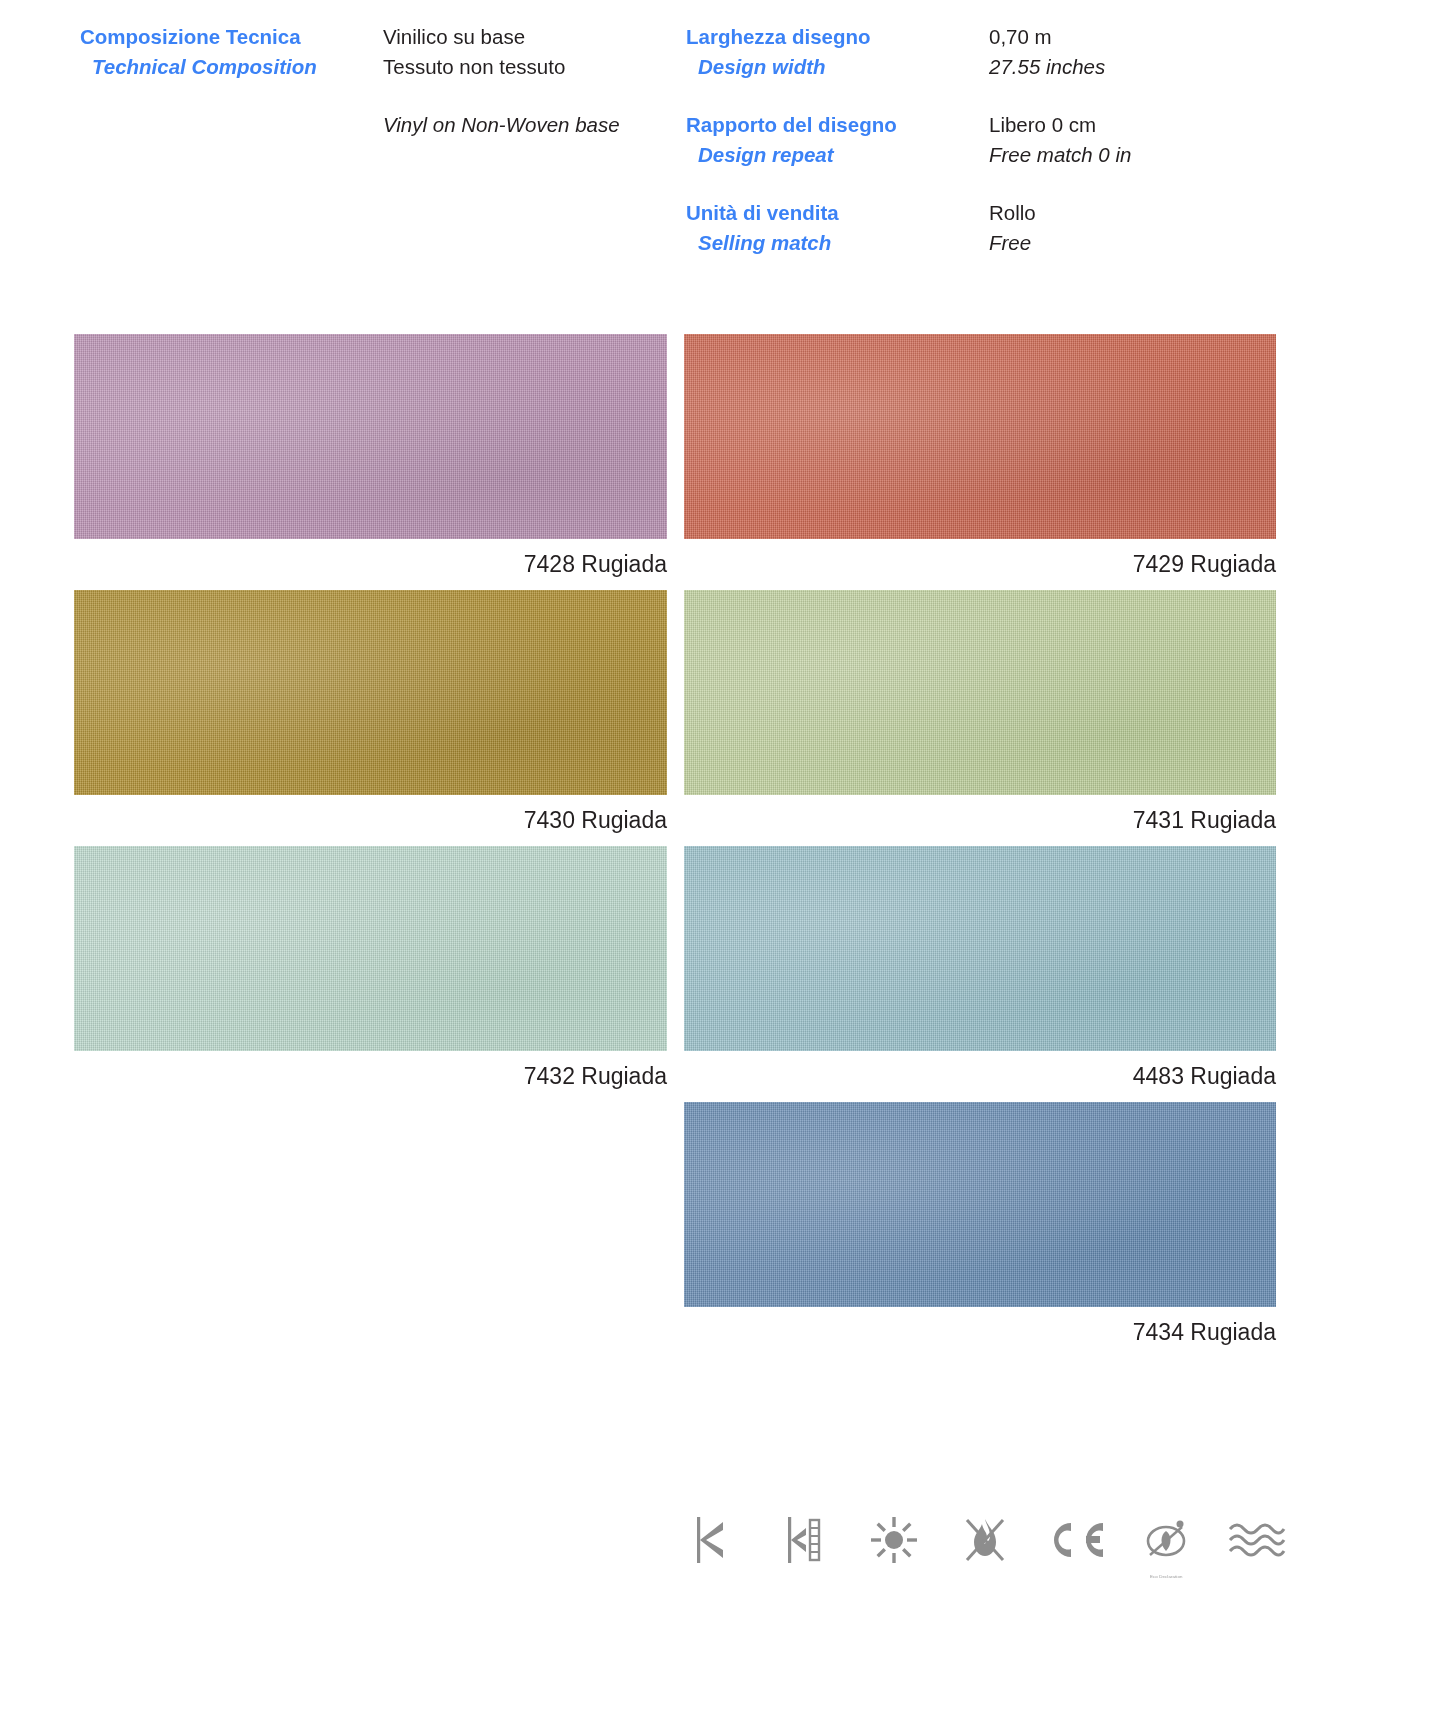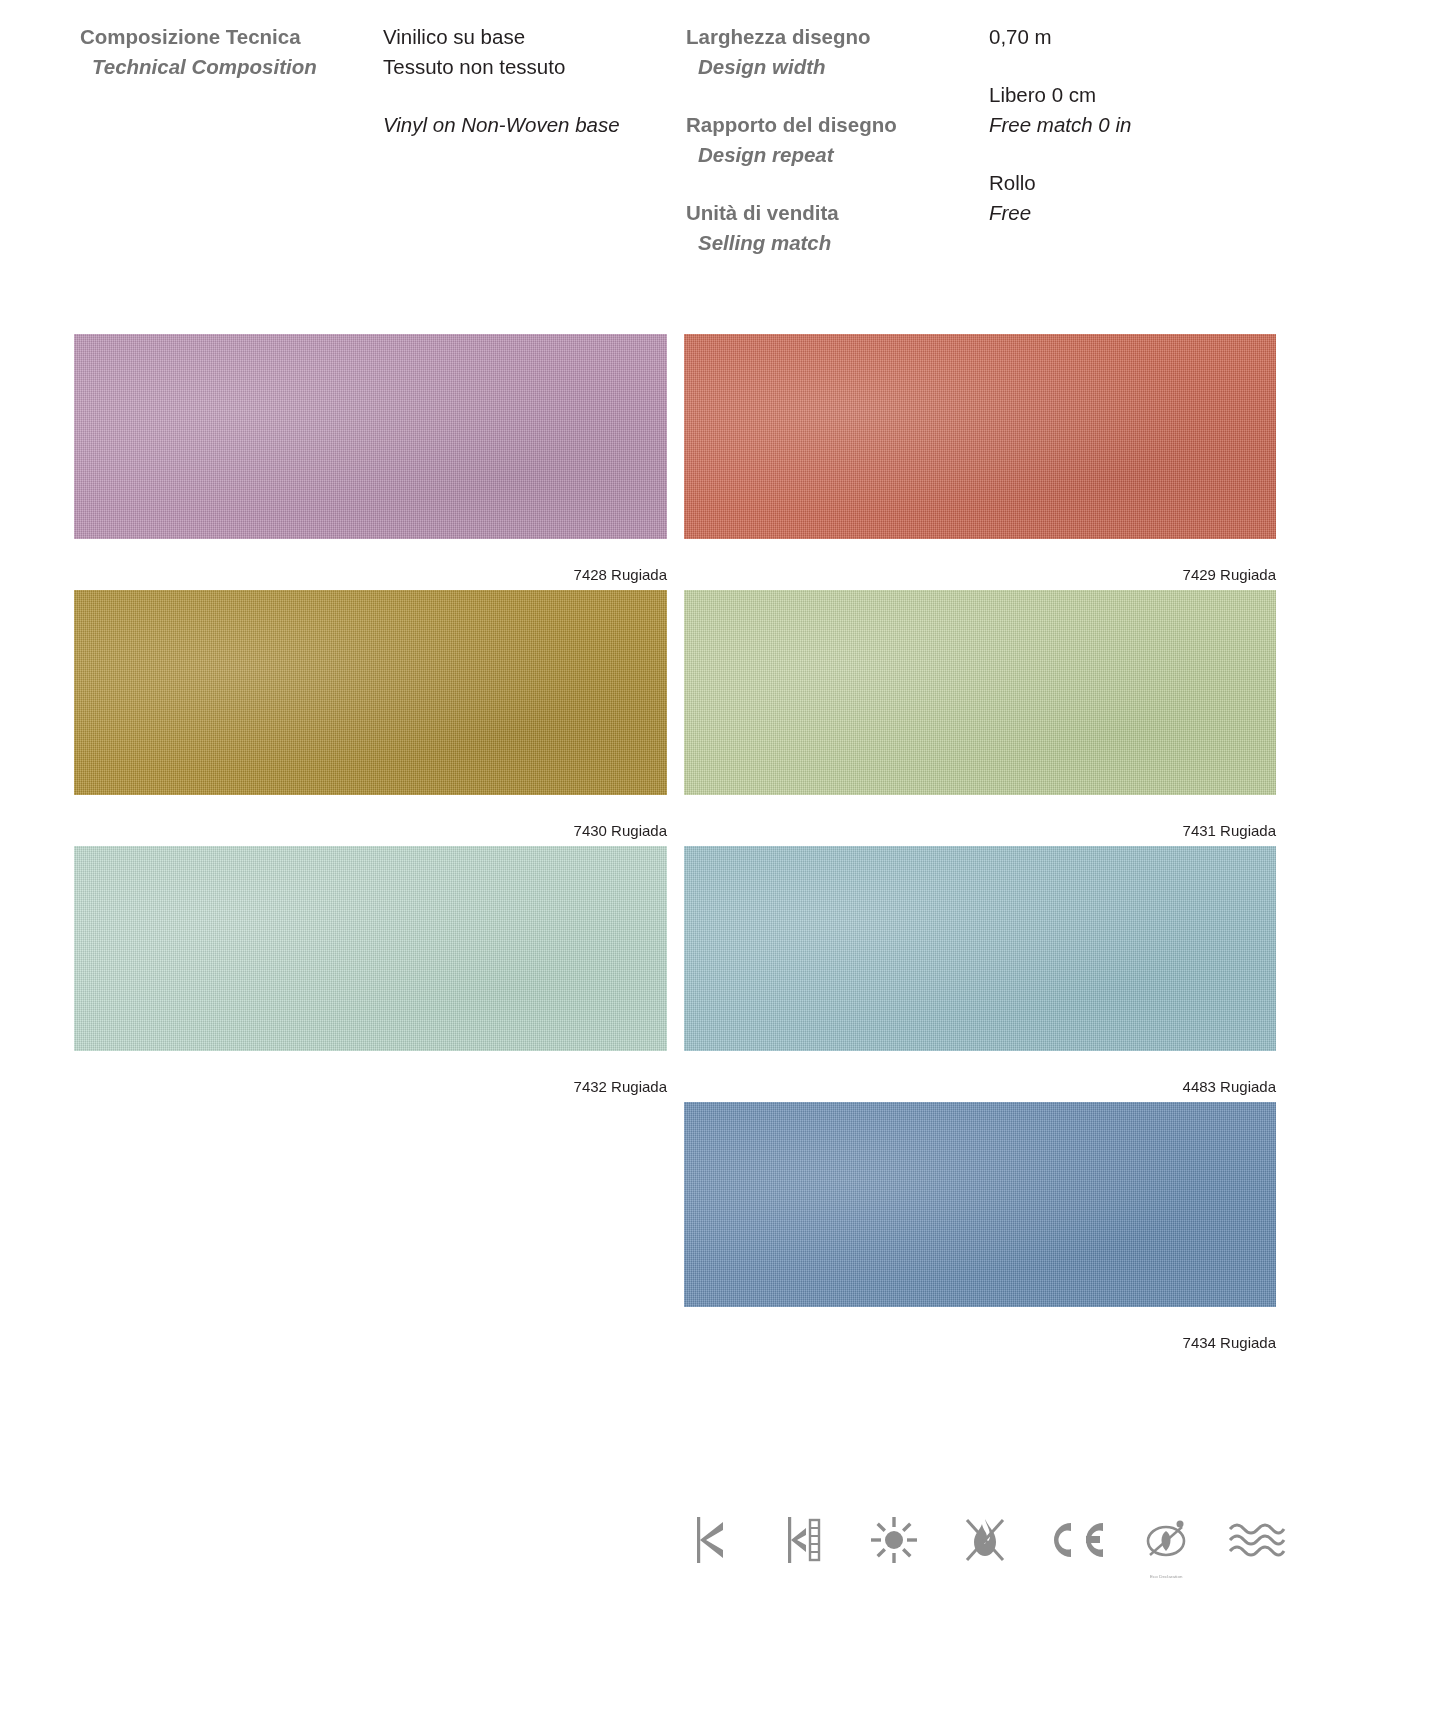--- a/index.html
+++ b/index.html
@@ -25,21 +25,21 @@
     height: 260px;
   }
   .spec-col {
     position: absolute;
     top: 0;
   }
   .spec-label {
     font-size: 20.5px;
     line-height: 30px;
     font-weight: bold;
-    color: #737373;
+    color: #3b82f6;
     white-space: pre;
   }
   .spec-label.it {
     font-style: normal;
   }
   .spec-label.en {
     font-style: italic;
     margin-left: 12px;
   }
   .spec-value {
@@ -78,24 +78,24 @@
     width: 100%;
     height: 205px;
     position: relative;
     overflow: hidden;
   }
   .swatch-texture {
     position: absolute;
     inset: 0;
   }
   .swatch-label {
-    font-size: 15px;
+    font-size: 23px;
     line-height: 28px;
     text-align: right;
-    padding-top: 22px;
+    padding-top: 11px;
     color: #231f20;
     white-space: pre;
   }
 
   .col-left { left: 74px; width: 593px; }
   .col-right { left: 684px; width: 592px; }
 
   .row-0 { top: 0px; }
   .row-1 { top: 256px; }
   .row-2 { top: 512px; }
@@ -164,20 +164,21 @@
     </div>
     <div class="spec-block gap-block">
       <div class="spec-label it">Unità di vendita</div>
       <div class="spec-label en">Selling match</div>
     </div>
   </div>
 
   <div class="spec-col" id="col-width-val">
     <div class="spec-block">
       <div class="spec-value">0,70 m</div>
+      <div class="spec-value en">27.55 inches</div>
     </div>
     <div class="spec-block gap-block">
       <div class="spec-value">Libero 0 cm</div>
       <div class="spec-value en">Free match 0 in</div>
     </div>
     <div class="spec-block gap-block">
       <div class="spec-value">Rollo</div>
       <div class="spec-value en">Free</div>
     </div>
   </div>

